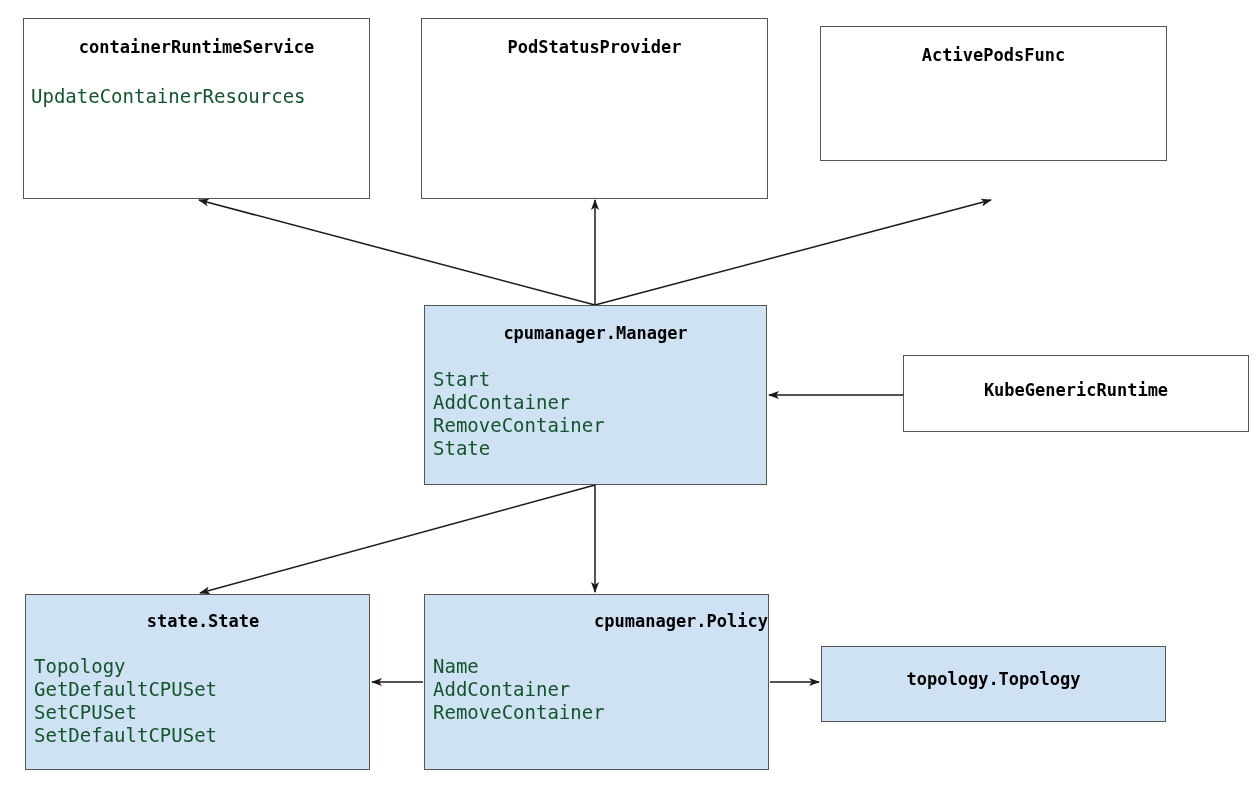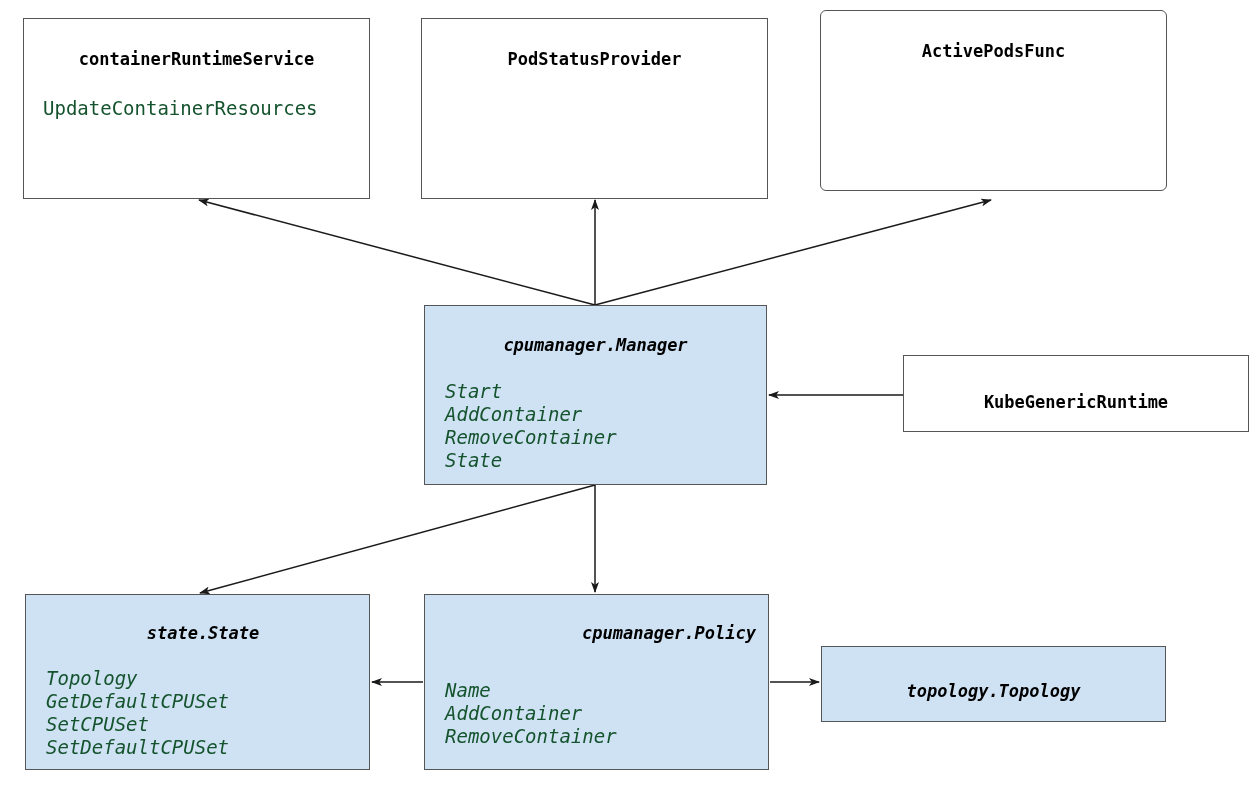--- a/index.html
+++ b/index.html
@@ -22,25 +22,24 @@
     top: 0;
     width: 1258px;
     height: 788px;
     pointer-events: none;
   }
   .node {
     position: absolute;
     box-sizing: border-box;
     border: 1.6px solid #555555;
     background: #ffffff;
-    padding: 12px;
+    padding: 0;
   }
   .node.filled {
     background: #cfe2f3;
-    font-style: italic;
   }
   .node-title {
     display: block;
     text-align: center;
     font-family: "DejaVu Sans Mono", "Liberation Mono", monospace;
     font-weight: bold;
     font-size: 17px;
     color: #000000;
     letter-spacing: 0px;
     white-space: nowrap;
@@ -82,36 +81,36 @@
   </svg>
 
   <div id="node-layer">
       <div class="node" style="left: 23px; top: 18px; width: 347px; height: 181px;">
         <span class="node-title" style="margin-top: 18px;">containerRuntimeService</span>
         <span class="node-methods" style="margin-top: 28px; margin-left: 7px;"><span class="method-line">UpdateContainerResources</span></span>
       </div>
       <div class="node" style="left: 421px; top: 18px; width: 347px; height: 181px;">
         <span class="node-title" style="margin-top: 18px;">PodStatusProvider</span>
       </div>
-      <div class="node" style="left: 820px; top: 10px; width: 347px; height: 181px; border-radius: 6px;">
+      <div class="node" style="left: 820px; top: 26px; width: 347px; height: 135px;">
         <span class="node-title" style="margin-top: 18px;">ActivePodsFunc</span>
       </div>
       <div class="node filled" style="left: 424px; top: 305px; width: 343px; height: 180px;">
         <span class="node-title" style="margin-top: 17px;">cpumanager.Manager</span>
         <span class="node-methods" style="margin-top: 25px; margin-left: 8px;"><span class="method-line">Start</span><span class="method-line">AddContainer</span><span class="method-line">RemoveContainer</span><span class="method-line">State</span></span>
       </div>
       <div class="node" style="left: 903px; top: 355px; width: 346px; height: 77px;">
         <span class="node-title" style="margin-top: 24px; text-align: center;">KubeGenericRuntime</span>
       </div>
       <div class="node filled" style="left: 25px; top: 594px; width: 345px; height: 176px;">
         <span class="node-title" style="margin-top: 16px; margin-left: 11px;">state.State</span>
         <span class="node-methods" style="margin-top: 24px; margin-left: 8px;"><span class="method-line">Topology</span><span class="method-line">GetDefaultCPUSet</span><span class="method-line">SetCPUSet</span><span class="method-line">SetDefaultCPUSet</span></span>
       </div>
       <div class="node filled" style="left: 424px; top: 594px; width: 345px; height: 176px;">
         <span class="node-title" style="margin-top: 16px; text-align: right;">cpumanager.Policy</span>
-        <span class="node-methods" style="margin-top: 36px; margin-left: 8px;"><span class="method-line">Name</span><span class="method-line">AddContainer</span><span class="method-line">RemoveContainer</span></span>
+        <span class="node-methods" style="margin-top: 24px; margin-left: 8px;"><span class="method-line">Name</span><span class="method-line">AddContainer</span><span class="method-line">RemoveContainer</span></span>
       </div>
       <div class="node filled" style="left: 821px; top: 646px; width: 345px; height: 76px;">
         <span class="node-title" style="margin-top: 22px;">topology.Topology</span>
       </div>
     </div>
 
 </div>
 
 </body></html>

